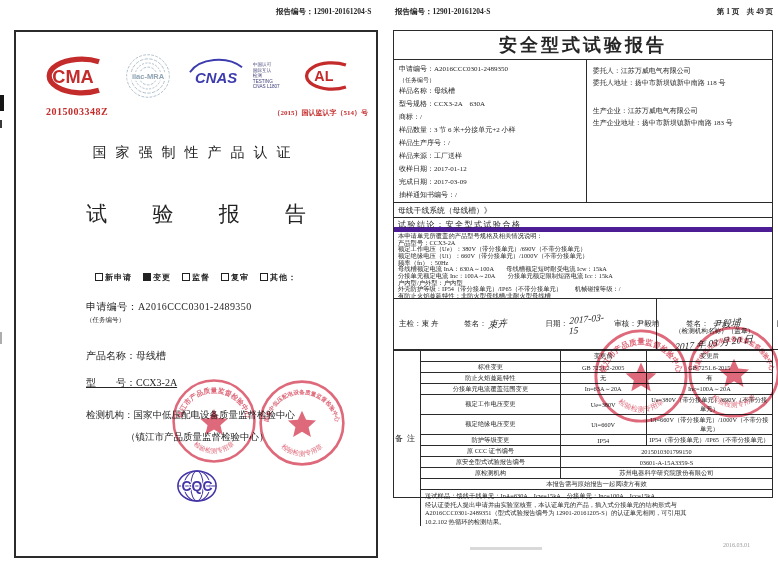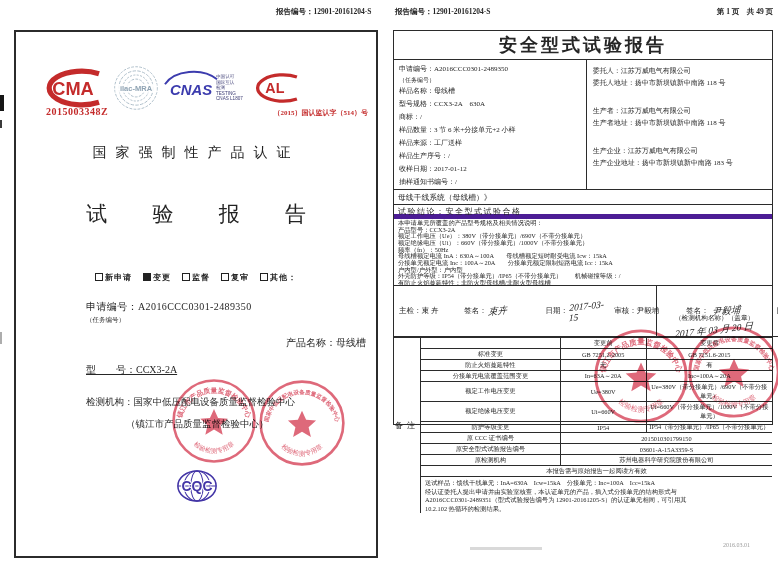--- a/index.html
+++ b/index.html
@@ -1,41 +1,41 @@
 <!DOCTYPE html>
 <html><head>
 <meta charset="utf-8">
 <style>
   html,body{margin:0;padding:0;}
   body{width:778px;height:562px;background:#ffffff;font-family:"Liberation Serif","DejaVu Serif",serif;color:#262626;}
   .canvas{position:relative;width:778px;height:562px;overflow:hidden;background:#fff;}
   
   .lp-repno{position:absolute;left:276px;top:7px;font-size:7.5px;font-weight:bold;}
   .page-left{position:absolute;left:14px;top:30px;width:360px;height:524px;border:2px solid #2b2b2b;background:#fff;}
-  .logo-row{position:absolute;left:0;top:32px;width:100%;display:flex;align-items:center;padding:0 18px;box-sizing:border-box;}
+  .logo-row{position:absolute;left:0;top:20px;width:100%;display:flex;justify-content:space-between;align-items:center;padding:0 18px;box-sizing:border-box;}
   .cma-num{position:absolute;left:30px;top:74px;color:#c42b2b;font-weight:bold;font-size:10px;letter-spacing:.5px;}
   .al-cap{position:absolute;right:8px;top:76px;color:#c42b2b;font-weight:bold;font-size:7px;}
   .cnas-block{font-size:4.6px;line-height:5.4px;color:#3c3c74;font-family:"Liberation Sans",sans-serif;margin-left:-6px;}
   .lp-t1{position:absolute;left:0;top:112px;width:100%;text-align:center;font-size:14px;letter-spacing:9px;color:#222;}
   .lp-t2{position:absolute;left:0;top:168px;width:100%;text-align:center;font-size:21px;letter-spacing:20px;text-indent:20px;color:#222;}
   .lp-checks{position:absolute;left:0;top:240px;width:100%;text-align:center;font-size:8px;font-weight:bold;letter-spacing:1px;}
   .chk{margin:0 4px;}
   .cbx{display:inline-block;width:6px;height:6px;border:1px solid #222;margin-right:2px;vertical-align:-1px;}
   .cbx.on{background:#222;}
   .chk em{font-style:normal;}
   .lp-fields{position:absolute;left:70px;top:268px;width:280px;}
   .f-apply{font-size:10px;letter-spacing:.4px;}
   .f-task{font-size:6.5px;margin-top:2px;}
-  .f-product{font-size:10px;margin-top:11px;text-align:right;}
+  .f-product{font-size:10px;margin-top:24px;}
   .f-model{font-size:10px;margin-top:13px;text-decoration:underline;}
   .f-agency{font-size:9.5px;margin-top:19px;}
   .f-agency2{font-size:9.5px;margin-top:9px;padding-left:40px;}
   
   .rp-head{position:absolute;left:395px;top:7px;width:378px;display:flex;justify-content:space-between;font-size:7.5px;font-weight:bold;}
-  .page-right{position:absolute;left:393px;top:30px;width:380px;height:395px;border:1.6px solid #2b2b2b;background:#fff;box-sizing:border-box;display:flex;flex-direction:column;}
+  .page-right{position:absolute;left:393px;top:30px;width:380px;height:468px;border:1.6px solid #2b2b2b;background:#fff;box-sizing:border-box;display:flex;flex-direction:column;}
   .rp-title{height:28px;border-bottom:1px solid #2b2b2b;text-align:center;font-size:18px;font-weight:bold;letter-spacing:3px;line-height:28px;}
   .rp-info{height:150px;border-bottom:1px solid #2b2b2b;display:flex;}
   .rp-info-l{width:51%;border-right:1px solid #2b2b2b;padding:3px 0 0 5px;box-sizing:border-box;font-size:7px;line-height:13px;}
   .rp-info-r{width:49%;padding:5px 0 0 6px;box-sizing:border-box;font-size:7px;line-height:12px;}
   .rp-info-r .grp{margin-bottom:16px;}
   .rp-std{height:27px;border-bottom:1px solid #2b2b2b;font-size:7.8px;line-height:13px;padding:1px 0 0 4px;box-sizing:border-box;}
   .rp-concl{height:14px;border-bottom:5px solid #4c1d95;font-size:8px;letter-spacing:1.5px;line-height:13px;padding-left:4px;box-sizing:border-box;font-family:Liberation Mono, monospace;}
   .rp-cov{height:67px;border-bottom:1px solid #2b2b2b;font-size:6.3px;line-height:6.65px;padding:1px 0 0 4px;box-sizing:border-box;}
   .rp-signs{height:70px;border-bottom:1px solid #2b2b2b;display:flex;}
   .sgl{width:262px;border-right:1px solid #2b2b2b;display:flex;flex-direction:row;}
@@ -164,33 +164,30 @@
     <div class="rp-title">安全型式试验报告</div>
 
     <div class="rp-info">
       <div class="rp-info-l">
         <div>申请编号：A2016CCC0301-2489350</div>
         <div style="font-size:6px;line-height:9px;">（任务编号）</div>
         <div>样品名称：母线槽</div>
         <div>型号规格：CCX3-2A　630A</div>
         <div>商标：/</div>
         <div>样品数量：3 节 6 米+分接单元+2 小样</div>
+        <div>样品生产序号：/</div>
         <div>样品来源：工厂送样</div>
-        <div>样品生产序号：/</div>
         <div>收样日期：2017-01-12</div>
+        <div>完成日期：2017-03-09</div>
         <div>抽样通知书编号：/</div>
       </div>
       <div class="rp-info-r">
         <div class="grp">
           <div>委托人：江苏万威电气有限公司</div>
           <div>委托人地址：扬中市新坝镇新中南路 118 号</div>
-        </div>
-        <div class="grp">
-          <div>生产者：江苏万威电气有限公司</div>
-          <div>生产者地址：扬中市新坝镇新中南路 118 号</div>
         </div>
         <div class="grp">
           <div>生产企业：江苏万威电气有限公司</div>
           <div>生产企业地址：扬中市新坝镇新中南路 183 号</div>
         </div>
       </div>
     </div>
 
     <div class="rp-std">
       <div>母线干线系统（母线槽）》</div>

